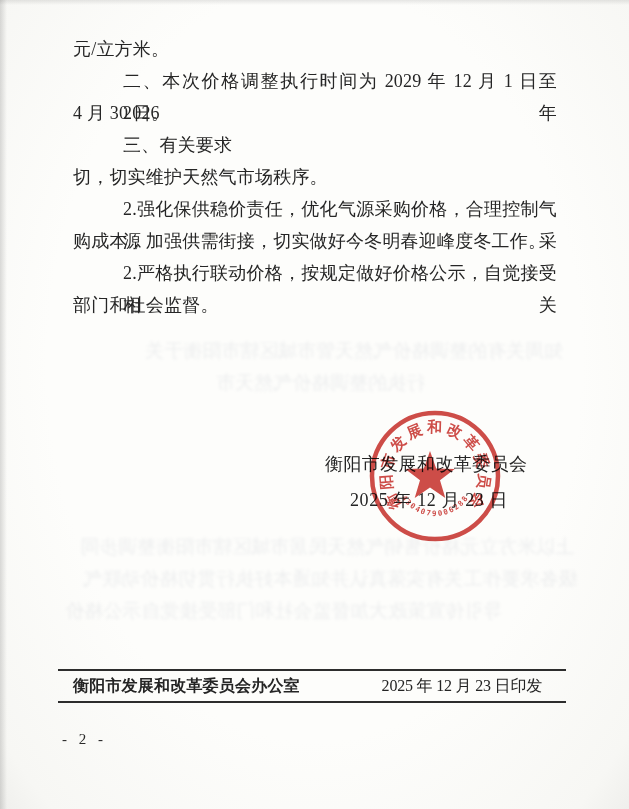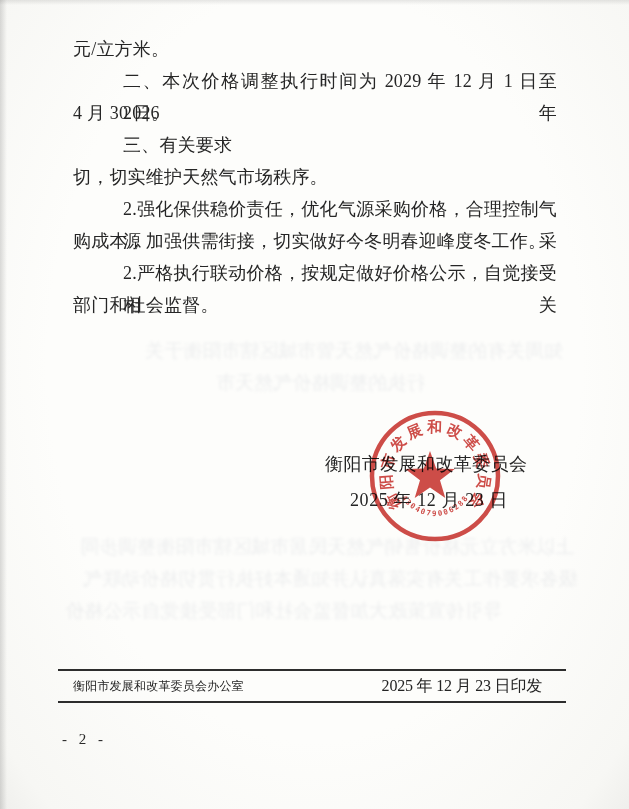--- a/index.html
+++ b/index.html
@@ -79,21 +79,21 @@
   .footer {
     position: absolute; left: 58px; top: 669px; width: 508px; height: 30px;
     border-top: 2px solid #2d2d2d;
     border-bottom: 2px solid #2d2d2d;
     display: flex; align-items: center; justify-content: space-between;
     padding: 0;
     box-sizing: content-box;
     color: #242424;
   }
   .footer .office {
-    margin-left: 15px; font-size: 12px; letter-spacing: 0.2px; white-space: nowrap;
+    margin-left: 15px; font-size: 16px; letter-spacing: 0.2px; white-space: nowrap; font-weight: bold;
   }
   .footer .printed {
     margin-right: 24px; font-size: 16px; letter-spacing: -0.2px; white-space: nowrap;
   }
 
   .page-num {
     position: absolute; left: 62px; top: 731px;
     font-size: 15px; letter-spacing: 4px; color: #2a2a2a;
     white-space: nowrap;
   }

